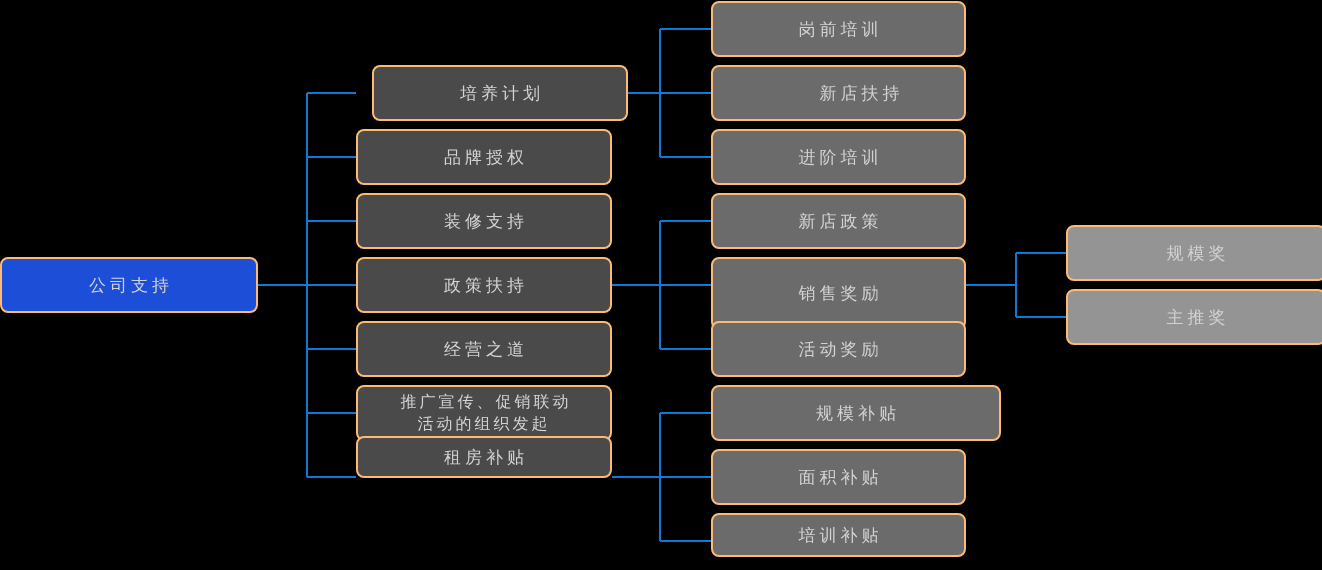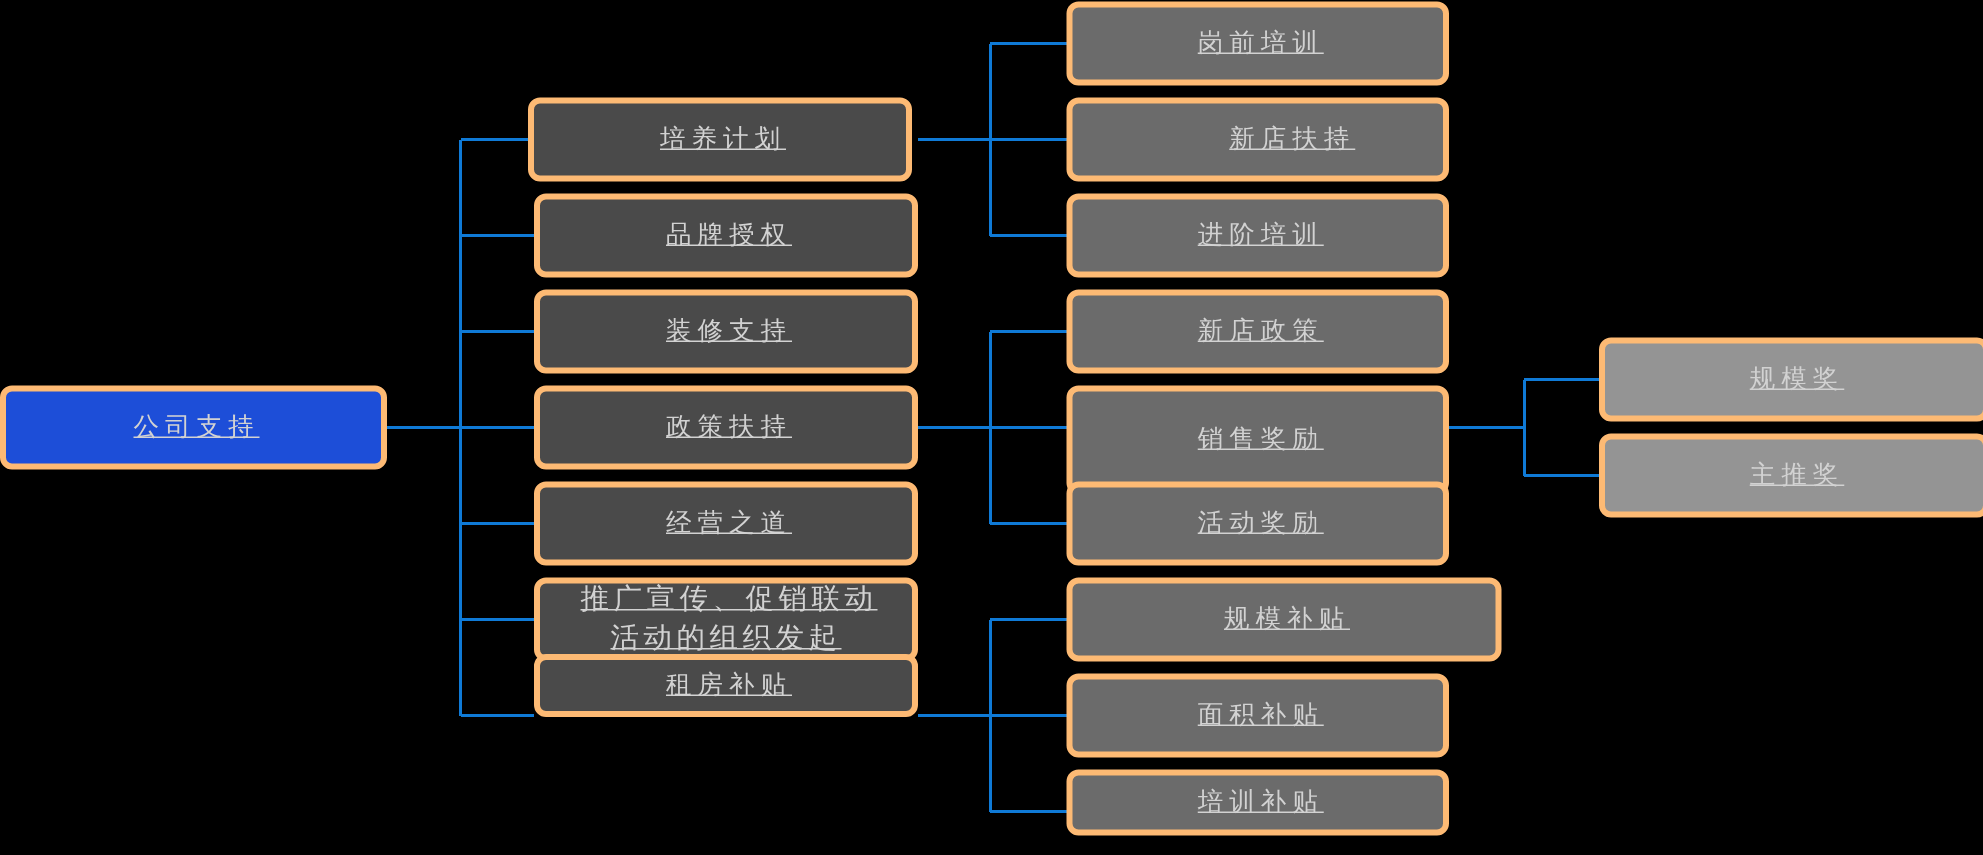--- a/index.html
+++ b/index.html
@@ -20,34 +20,33 @@
     position: absolute;
     left: 0;
     top: 0;
     width: 1322px;
     height: 570px;
     pointer-events: none;
   }
   .node {
     position: absolute;
     box-sizing: border-box;
-    border: 4px solid #fdba74;
+    border: 2px solid #fdba74;
     border-radius: 8px;
     display: flex;
     align-items: center;
     justify-content: center;
     text-align: center;
     color: #d2d2d2;
     font-size: 17px;
     letter-spacing: 4px;
     line-height: 1.35;
     text-indent: 4px;
     white-space: pre-line;
     user-select: none;
-    text-decoration: underline;
   }
   .lvl-root { background: #1d4ed8; }
   .lvl-2    { background: #4a4a4a; }
   .lvl-3    { background: #6b6b6b; }
   .lvl-4    { background: #949494; }
 </style>
 </head>
 <body>
 
 <div id="canvas">
@@ -85,26 +84,26 @@
 
       <path d="M966 285 H1016"></path>
       <path d="M1016 253 V317"></path>
       <path d="M1016 253 H1066"></path>
       <path d="M1016 317 H1066"></path>
     </g>
   </svg>
 
   <div class="node lvl-root" style="left:0px; top:257px; width:258px; height:56px;">公司支持</div>
 
-  <div class="node lvl-2" style="left:352px; top:65px; width:256px; height:56px;">培养计划</div>
+  <div class="node lvl-2" style="left:372px; top:65px; width:256px; height:56px;">培养计划</div>
   <div class="node lvl-2" style="left:356px; top:129px; width:256px; height:56px;">品牌授权</div>
   <div class="node lvl-2" style="left:356px; top:193px; width:256px; height:56px;">装修支持</div>
   <div class="node lvl-2" style="left:356px; top:257px; width:256px; height:56px;">政策扶持</div>
   <div class="node lvl-2" style="left:356px; top:321px; width:256px; height:56px;">经营之道</div>
-  <div class="node lvl-2" style="left:356px; top:385px; width:256px; height:56px; font-size:19px; letter-spacing:3px;">推广宣传、促销联动
+  <div class="node lvl-2" style="left:356px; top:385px; width:256px; height:56px; font-size:16px; letter-spacing:3px;">推广宣传、促销联动
 活动的组织发起</div>
   <div class="node lvl-2" style="left:356px; top:436px; width:256px; height:42px;">租房补贴</div>
 
   <div class="node lvl-3" style="left:711px; top:1px; width:255px; height:56px;">岗前培训</div>
   <div class="node lvl-3" style="left:711px; top:65px; width:255px; height:56px;padding-left:42px;">新店扶持</div>
   <div class="node lvl-3" style="left:711px; top:129px; width:255px; height:56px;">进阶培训</div>
   <div class="node lvl-3" style="left:711px; top:193px; width:255px; height:56px;">新店政策</div>
   <div class="node lvl-3" style="left:711px; top:257px; width:255px; height:73px;">销售奖励</div>
   <div class="node lvl-3" style="left:711px; top:321px; width:255px; height:56px;">活动奖励</div>
   <div class="node lvl-3" style="left:711px; top:385px; width:290px; height:56px;">规模补贴</div>

